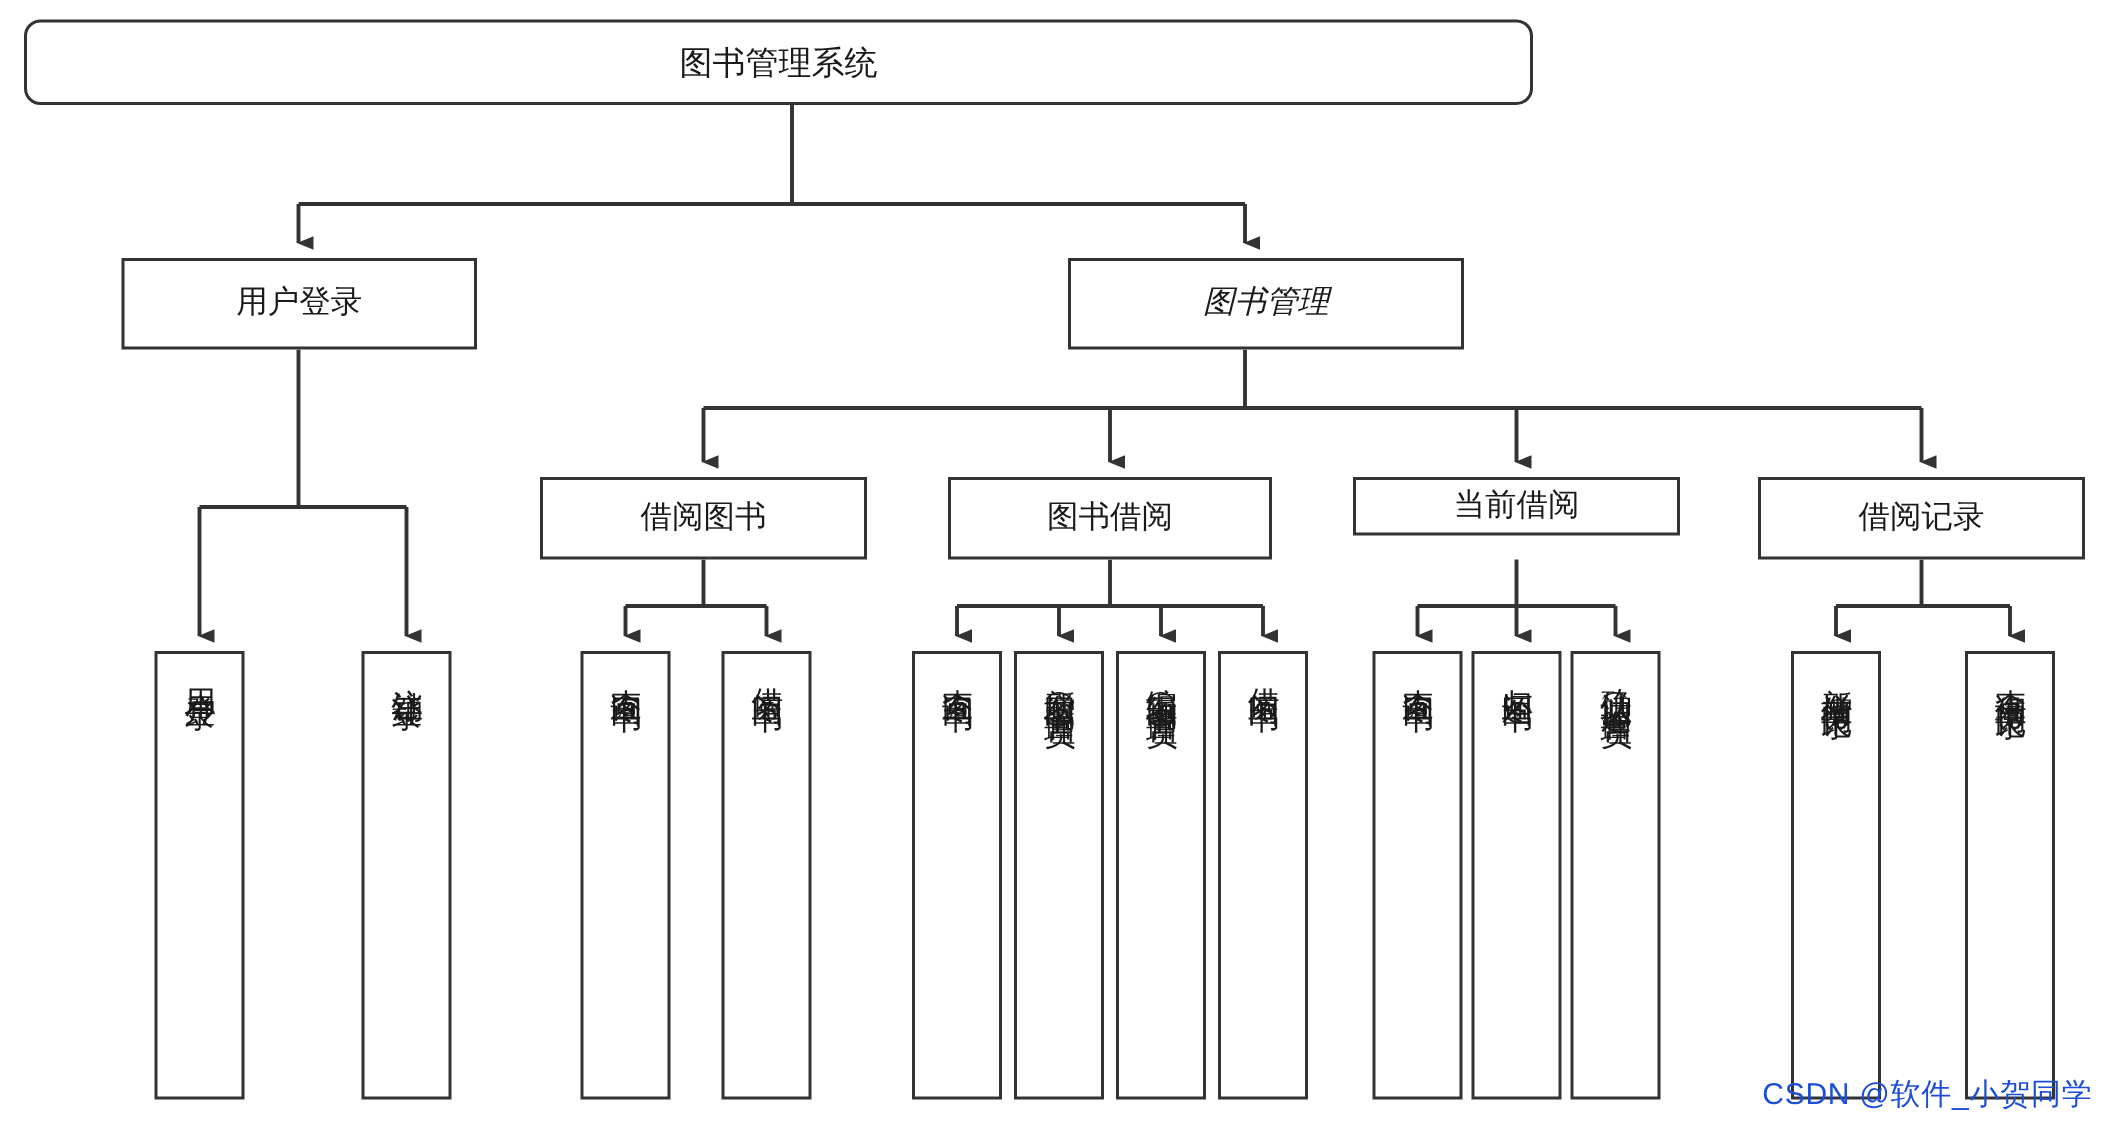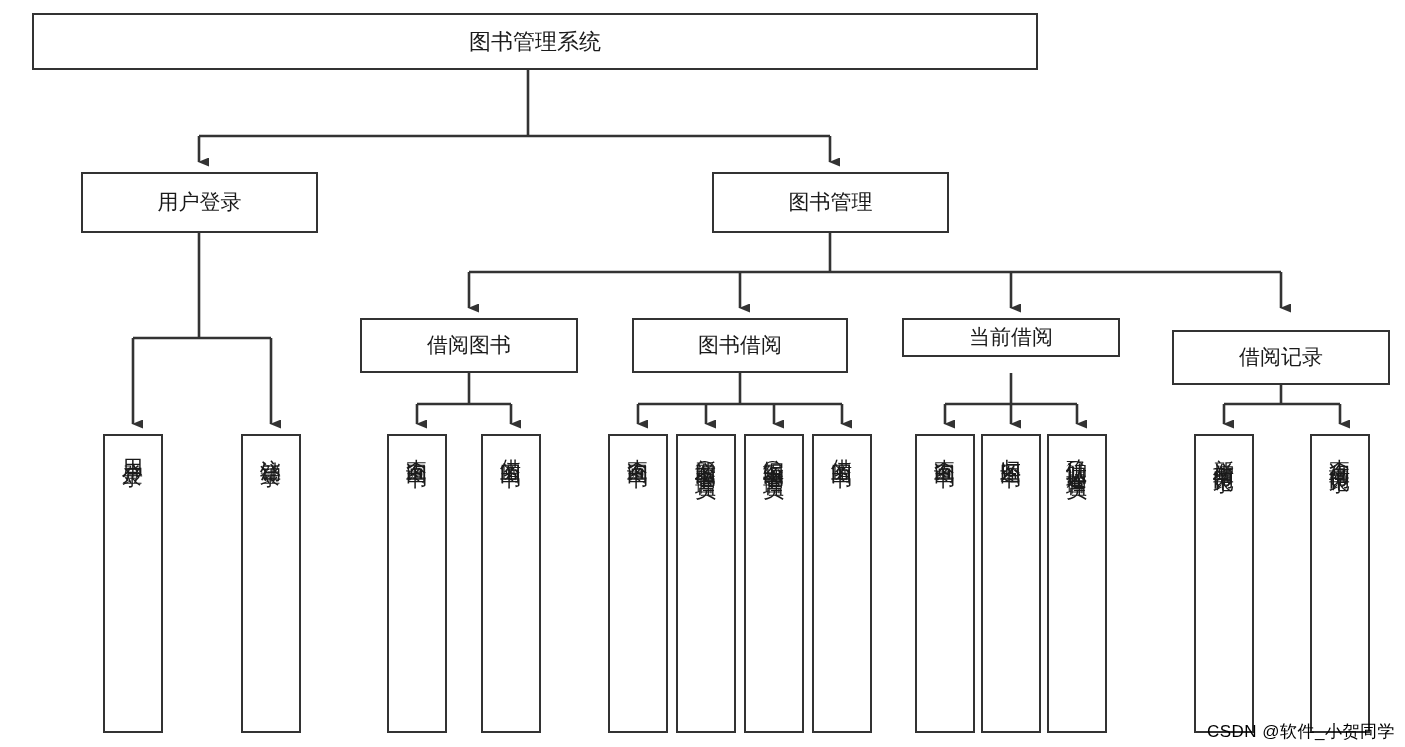--- a/index.html
+++ b/index.html
@@ -56,22 +56,22 @@
     writing-mode: vertical-rl;
     text-orientation: upright;
     font-size: 21px;
     letter-spacing: 3px;
     line-height: 1;
   }
   #watermark {
     position: absolute;
     right: 10px;
     bottom: 4px;
-    font-size: 17px;
-    color: #000000;
+    font-size: 20px;
+    color: #1d4ed8;
     letter-spacing: 0.5px;
     white-space: nowrap;
   }
 </style>
 </head>
 <body>
 
 <div id="canvas">
 
   <svg id="wires" viewBox="0 0 1405 747" xmlns="http://www.w3.org/2000/svg">
@@ -117,41 +117,41 @@
       <path d="M 1011,404 L 1011,424" marker-end="url(#arrowhead)"></path>
       <path d="M 1077,404 L 1077,424" marker-end="url(#arrowhead)"></path>
 
       <path d="M 1281,373 L 1281,404"></path>
       <path d="M 1224,404 L 1340,404"></path>
       <path d="M 1224,404 L 1224,424" marker-end="url(#arrowhead)"></path>
       <path d="M 1340,404 L 1340,424" marker-end="url(#arrowhead)"></path>
     </g>
   </svg>
 
-  <div class="node horiz root" style="left:32px; top:13px; width:1006px; height:57px;">
+  <div class="node horiz root" style="left:16px; top:13px; width:1006px; height:57px;border-radius:11px;">
     <span class="node-label">图书管理系统</span>
   </div>
 
   <div class="node horiz" style="left:81px; top:172px; width:237px; height:61px;">
     <span class="node-label">用户登录</span>
   </div>
-  <div class="node horiz" style="left:712px; top:172px; width:237px; height:61px;">
+  <div class="node horiz" style="left:712px; top:172px; width:264px; height:61px;font-style:italic;">
     <span class="node-label">图书管理</span>
   </div>
 
   <div class="node horiz" style="left:360px; top:318px; width:218px; height:55px;">
     <span class="node-label">借阅图书</span>
   </div>
   <div class="node horiz" style="left:632px; top:318px; width:216px; height:55px;">
     <span class="node-label">图书借阅</span>
   </div>
   <div class="node horiz" style="left:902px; top:318px; width:218px; height:39px;">
     <span class="node-label">当前借阅</span>
   </div>
-  <div class="node horiz" style="left:1172px; top:318px; width:218px; height:55px;margin-top:12px;">
+  <div class="node horiz" style="left:1172px; top:318px; width:218px; height:55px;">
     <span class="node-label">借阅记录</span>
   </div>
 
   <div class="node vert" style="left:103px; top:434px; width:60px; height:299px;">
     <span class="node-label">用户登录</span>
   </div>
   <div class="node vert" style="left:241px; top:434px; width:60px; height:299px;">
     <span class="node-label">注销登录</span>
   </div>
 

